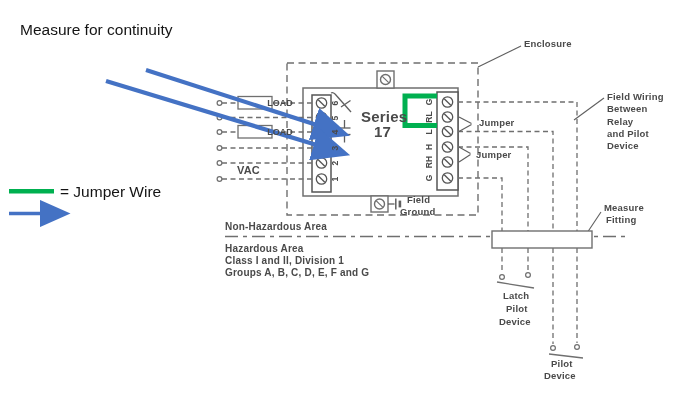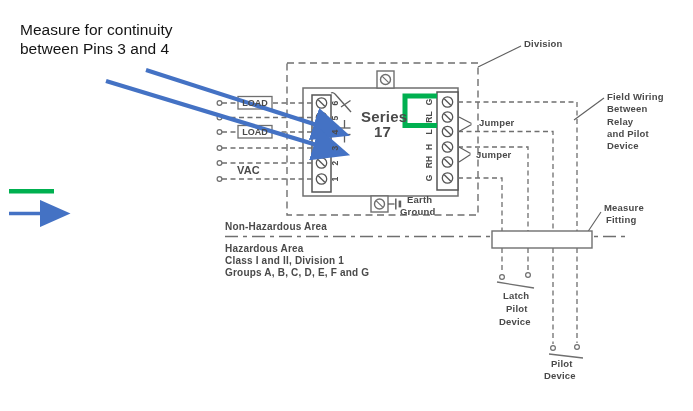--- a/index.html
+++ b/index.html
@@ -11,21 +11,21 @@
   .lbl{
     position:absolute;font-weight:bold;font-size:9.5px;line-height:1.05;
     color:#4a4a4a;white-space:nowrap;letter-spacing:.2px;
   }
   .note{
     position:absolute;font-weight:400;font-size:15.5px;line-height:1.1;
     color:#141414;white-space:nowrap;letter-spacing:0;
   }
   .boxlbl{
     position:absolute;font-weight:bold;font-size:9px;color:#4a4a4a;
-    text-align:center;line-height:12px;white-space:nowrap;
+    text-align:center;line-height:12px;white-space:nowrap;margin-left:25px;
   }
   .rot{
     position:absolute;width:20px;height:12px;display:flex;align-items:center;
     justify-content:center;transform:rotate(-90deg);font-weight:bold;
     font-size:8.5px;color:#4a4a4a;line-height:1;
   }
   .big{font-size:15px;}
 </style>
 </head>
 <body>
@@ -173,22 +173,22 @@
     <g stroke="#4472C4" stroke-width="4.2" fill="none">
       <line x1="146" y1="70" x2="320" y2="126" marker-end="url(#bluehead)"></line>
       <line x1="106" y1="81" x2="320" y2="146" marker-end="url(#bluehead)"></line>
     </g>
 
     <rect x="9" y="189" width="45" height="4.5" fill="#00B050"></rect>
     <line x1="9" y1="213.5" x2="45" y2="213.5" stroke="#4472C4" stroke-width="3.4" marker-end="url(#bluehead)"></line>
   </svg>
 
   <div class="note" style="left:20px;top:21px">Measure for continuity</div>
-  <div class="note" style="left:20px;top:40px">between Pins 3 and 4</div>
-
+
+  <div class="note" style="left:60px;top:183px">= Jumper Wire</div>
 
   <div class="boxlbl" style="left:238px;top:96.5px;width:34px;height:12.5px">LOAD</div>
   <div class="boxlbl" style="left:238px;top:125.5px;width:34px;height:12.5px">LOAD</div>
   <div class="lbl" style="left:237px;top:165px;font-size:11px">VAC</div>
 
   <div class="lbl big" style="left:361px;top:109px">Series</div>
   <div class="lbl big" style="left:374px;top:124px">17</div>
 
   <div class="rot" style="left:325px;top:97px">6</div>
   <div class="rot" style="left:325px;top:111.5px">5</div>
@@ -200,29 +200,29 @@
   <div class="rot" style="left:419px;top:96px">G</div>
   <div class="rot" style="left:419px;top:111px">RL</div>
   <div class="rot" style="left:419px;top:125.5px">L</div>
   <div class="rot" style="left:419px;top:141px">H</div>
   <div class="rot" style="left:419px;top:156px">RH</div>
   <div class="rot" style="left:419px;top:172px">G</div>
 
   <div class="lbl" style="left:479px;top:118px">Jumper</div>
   <div class="lbl" style="left:476px;top:150px">Jumper</div>
 
-  <div class="lbl" style="left:524px;top:39px">Division</div>
+  <div class="lbl" style="left:524px;top:39px">Enclosure</div>
 
   <div class="lbl" style="left:607px;top:92px">Field Wiring</div>
   <div class="lbl" style="left:607px;top:104px">Between</div>
   <div class="lbl" style="left:607px;top:117px">Relay</div>
   <div class="lbl" style="left:607px;top:129px">and Pilot</div>
   <div class="lbl" style="left:607px;top:141px">Device</div>
 
-  <div class="lbl" style="left:407px;top:195px">Earth</div>
+  <div class="lbl" style="left:407px;top:195px">Field</div>
   <div class="lbl" style="left:400px;top:207px">Ground</div>
 
   <div class="lbl" style="left:225px;top:222px;font-size:10px">Non-Hazardous Area</div>
   <div class="lbl" style="left:225px;top:244px;font-size:10px">Hazardous Area</div>
   <div class="lbl" style="left:225px;top:256px;font-size:10px">Class I and II, Division 1</div>
   <div class="lbl" style="left:225px;top:268px;font-size:10px">Groups A, B, C, D, E, F and G</div>
 
   <div class="lbl" style="left:604px;top:203px">Measure</div>
   <div class="lbl" style="left:606px;top:215px">Fitting</div>
 

